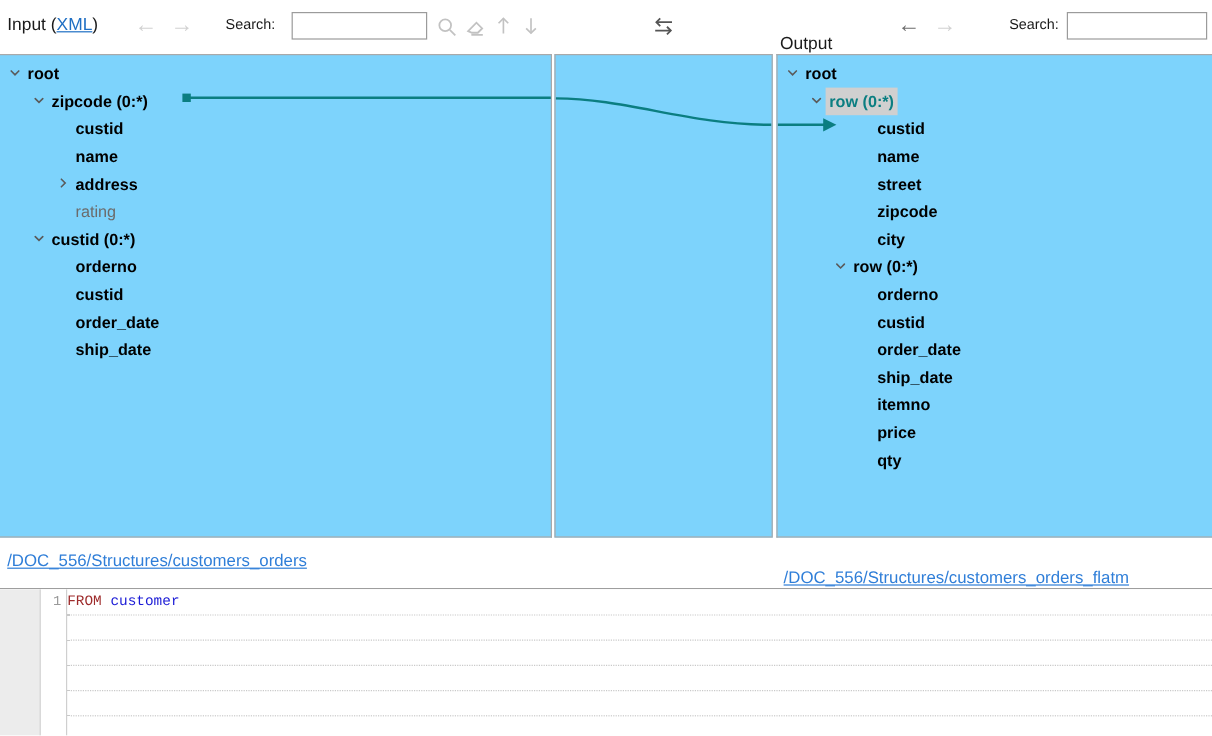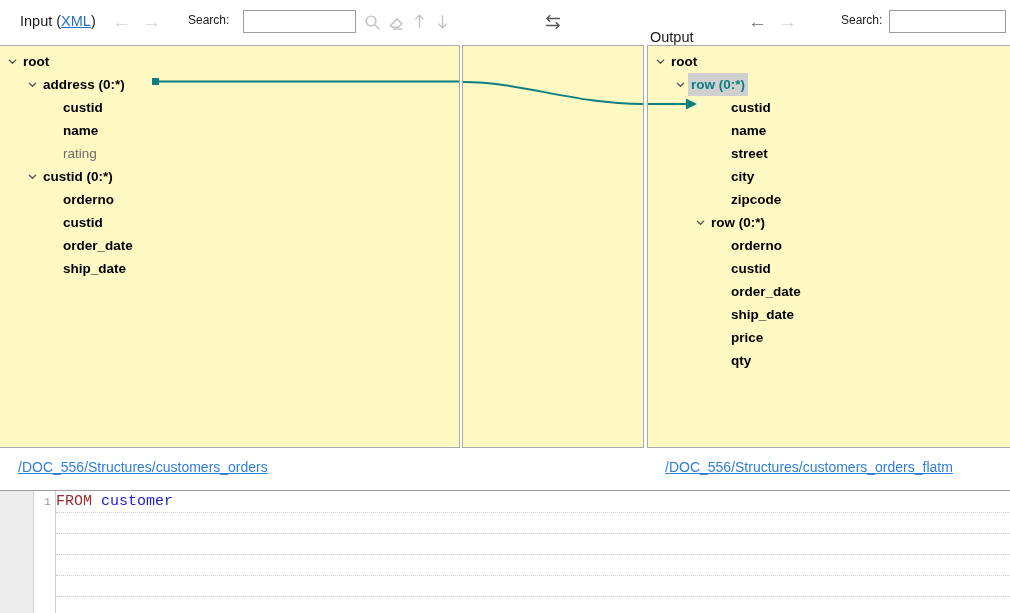--- a/index.html
+++ b/index.html
@@ -65,21 +65,21 @@
     width: 20px; height: 18px;
     color: #555;
     cursor: pointer;
   }
   .swap-icon svg { display: block; width:100%; height:100%; }
 
   
   .panel {
     position: absolute;
     border: 1px solid #a9a9a9;
-    background: #fef9c3;
+    background: #7dd3fc;
     overflow: hidden;
   }
   #panel-input  { left: 0px;   top: 45px; width: 460px; height: 403px; border-left: none; }
   #panel-middle { left: 462px; top: 45px; width: 182px; height: 403px; }
   #panel-output { left: 647px; top: 45px; width: 363px; height: 403px; border-right: none; }
 
   
   .tree { position: relative; padding-top: 4px; }
   .tree-row {
     position: relative;
@@ -130,21 +130,20 @@
   .conn-layer svg { display: block; }
 
   
   .path-link {
     position: absolute;
     font-size: 14px;
     color: #2f7ed8;
     text-decoration: underline;
     white-space: nowrap;
     cursor: pointer;
-    margin-left: 12px;
   }
 
   
   .hdivider {
     position: absolute;
     left: 0; top: 490px;
     width: 1010px; height: 1px;
     background: #9e9e9e;
   }
 
@@ -179,21 +178,21 @@
     width: 16px;
     text-align: right;
     font-family: "Liberation Mono", monospace;
     font-size: 11.5px;
     color: #9a9a9a;
   }
   .code-text {
     position: absolute;
     left: 21px; top: 0;
     font-family: "Liberation Mono", monospace;
-    font-size: 15px;
+    font-size: 12px;
     white-space: pre;
   }
   .kw { color: #9e2c2c; }
   .id { color: #1a1ad6; }
   .vline {
     position: absolute;
     left: 20px; top: 0;
     width: 1px; height: 122px;
     background: #cfcfcf;
   }
@@ -203,21 +202,21 @@
     width: 954px;
     height: 0;
     border-top: 1px dotted #c9c9c9;
   }
 </style>
 </head>
 <body>
 
 <div class="toolbar">
 
-  <span class="tb-label" style="left:6px; top:13px;margin-left:14px;"><span>Input (</span><span class="tb-link">XML</span><span>)</span></span>
+  <span class="tb-label" style="left:6px; top:13px;"><span>Input (</span><span class="tb-link">XML</span><span>)</span></span>
 
   <span class="nav-arrow" style="left:112px; top:12px;">←</span>
   <span class="nav-arrow" style="left:142px; top:12px;">→</span>
 
   <span class="search-lbl" style="left:188px; top:13px;">Search:</span>
   <input class="search-box" style="left: 243px; top: 10px; width: 113px;" type="text" value="">
 
   <span class="tool-icon" style="left:364px; top:14px;">
     <svg viewBox="0 0 16 16" fill="none" stroke="currentColor" stroke-width="1.4">
       <circle cx="6.6" cy="6.6" r="4.6"></circle>
@@ -261,23 +260,26 @@
   <input class="search-box" style="left: 889px; top: 10px; width: 117px;" type="text" value="">
 </div>
 
 <div class="panel" id="panel-input">
   <div class="tree" id="input-tree">
       <div class="tree-row ind0"><span class="twisty"><svg viewBox="0 0 10 10" fill="none" stroke="currentColor" stroke-width="1.5" stroke-linecap="round">
             <polyline points="1.5,3.5 5,7 8.5,3.5"></polyline>
           </svg></span><span class="node-label">root</span></div>
       <div class="tree-row ind1"><span class="twisty"><svg viewBox="0 0 10 10" fill="none" stroke="currentColor" stroke-width="1.5" stroke-linecap="round">
             <polyline points="1.5,3.5 5,7 8.5,3.5"></polyline>
-          </svg></span><span class="node-label">address (0:*)</span></div>
+          </svg></span><span class="node-label">zipcode (0:*)</span></div>
       <div class="tree-row ind2"><span class="twisty blank"></span><span class="node-label">custid</span></div>
       <div class="tree-row ind2"><span class="twisty blank"></span><span class="node-label">name</span></div>
+      <div class="tree-row ind2"><span class="twisty"><svg viewBox="0 0 10 10" fill="none" stroke="currentColor" stroke-width="1.5" stroke-linecap="round">
+            <polyline points="3.5,1.5 7,5 3.5,8.5"></polyline>
+          </svg></span><span class="node-label">address</span></div>
       <div class="tree-row ind2"><span class="twisty blank"></span><span class="node-label muted">rating</span></div>
       <div class="tree-row ind1"><span class="twisty"><svg viewBox="0 0 10 10" fill="none" stroke="currentColor" stroke-width="1.5" stroke-linecap="round">
             <polyline points="1.5,3.5 5,7 8.5,3.5"></polyline>
           </svg></span><span class="node-label">custid (0:*)</span></div>
       <div class="tree-row ind2"><span class="twisty blank"></span><span class="node-label">orderno</span></div>
       <div class="tree-row ind2"><span class="twisty blank"></span><span class="node-label">custid</span></div>
       <div class="tree-row ind2"><span class="twisty blank"></span><span class="node-label">order_date</span></div>
       <div class="tree-row ind2"><span class="twisty blank"></span><span class="node-label">ship_date</span></div>
     </div>
   <div class="conn-layer">
@@ -306,36 +308,37 @@
   <div class="tree" id="output-tree">
       <div class="tree-row ind0"><span class="twisty"><svg viewBox="0 0 10 10" fill="none" stroke="currentColor" stroke-width="1.5" stroke-linecap="round">
             <polyline points="1.5,3.5 5,7 8.5,3.5"></polyline>
           </svg></span><span class="node-label">root</span></div>
       <div class="tree-row ind1"><span class="twisty"><svg viewBox="0 0 10 10" fill="none" stroke="currentColor" stroke-width="1.5" stroke-linecap="round">
             <polyline points="1.5,3.5 5,7 8.5,3.5"></polyline>
           </svg></span><span class="node-label sel">row (0:*)</span></div>
       <div class="tree-row ind3"><span class="twisty blank"></span><span class="node-label">custid</span></div>
       <div class="tree-row ind3"><span class="twisty blank"></span><span class="node-label">name</span></div>
       <div class="tree-row ind3"><span class="twisty blank"></span><span class="node-label">street</span></div>
+      <div class="tree-row ind3"><span class="twisty blank"></span><span class="node-label">zipcode</span></div>
       <div class="tree-row ind3"><span class="twisty blank"></span><span class="node-label">city</span></div>
-      <div class="tree-row ind3"><span class="twisty blank"></span><span class="node-label">zipcode</span></div>
       <div class="tree-row ind2"><span class="twisty"><svg viewBox="0 0 10 10" fill="none" stroke="currentColor" stroke-width="1.5" stroke-linecap="round">
             <polyline points="1.5,3.5 5,7 8.5,3.5"></polyline>
           </svg></span><span class="node-label">row (0:*)</span></div>
       <div class="tree-row ind3"><span class="twisty blank"></span><span class="node-label">orderno</span></div>
       <div class="tree-row ind3"><span class="twisty blank"></span><span class="node-label">custid</span></div>
       <div class="tree-row ind3"><span class="twisty blank"></span><span class="node-label">order_date</span></div>
       <div class="tree-row ind3"><span class="twisty blank"></span><span class="node-label">ship_date</span></div>
+      <div class="tree-row ind3"><span class="twisty blank"></span><span class="node-label">itemno</span></div>
       <div class="tree-row ind3"><span class="twisty blank"></span><span class="node-label">price</span></div>
       <div class="tree-row ind3"><span class="twisty blank"></span><span class="node-label">qty</span></div>
     </div>
 </div>
 
 <a class="path-link" style="left:6px; top:459px;">/DOC_556/Structures/customers_orders</a>
-<a class="path-link" style="left:653px; top:459px;">/DOC_556/Structures/customers_orders_flatm</a>
+<a class="path-link" style="left:653px; top:473px;">/DOC_556/Structures/customers_orders_flatm</a>
 
 <div class="hdivider"></div>
 
 <div class="editor">
   <div class="gutter-pad"></div>
   <div class="code-area">
     <div class="vline"></div>
     <div class="rule" style="top:21px;"></div>
     <div class="rule" style="top:42px;"></div>
     <div class="rule" style="top:63px;"></div>

